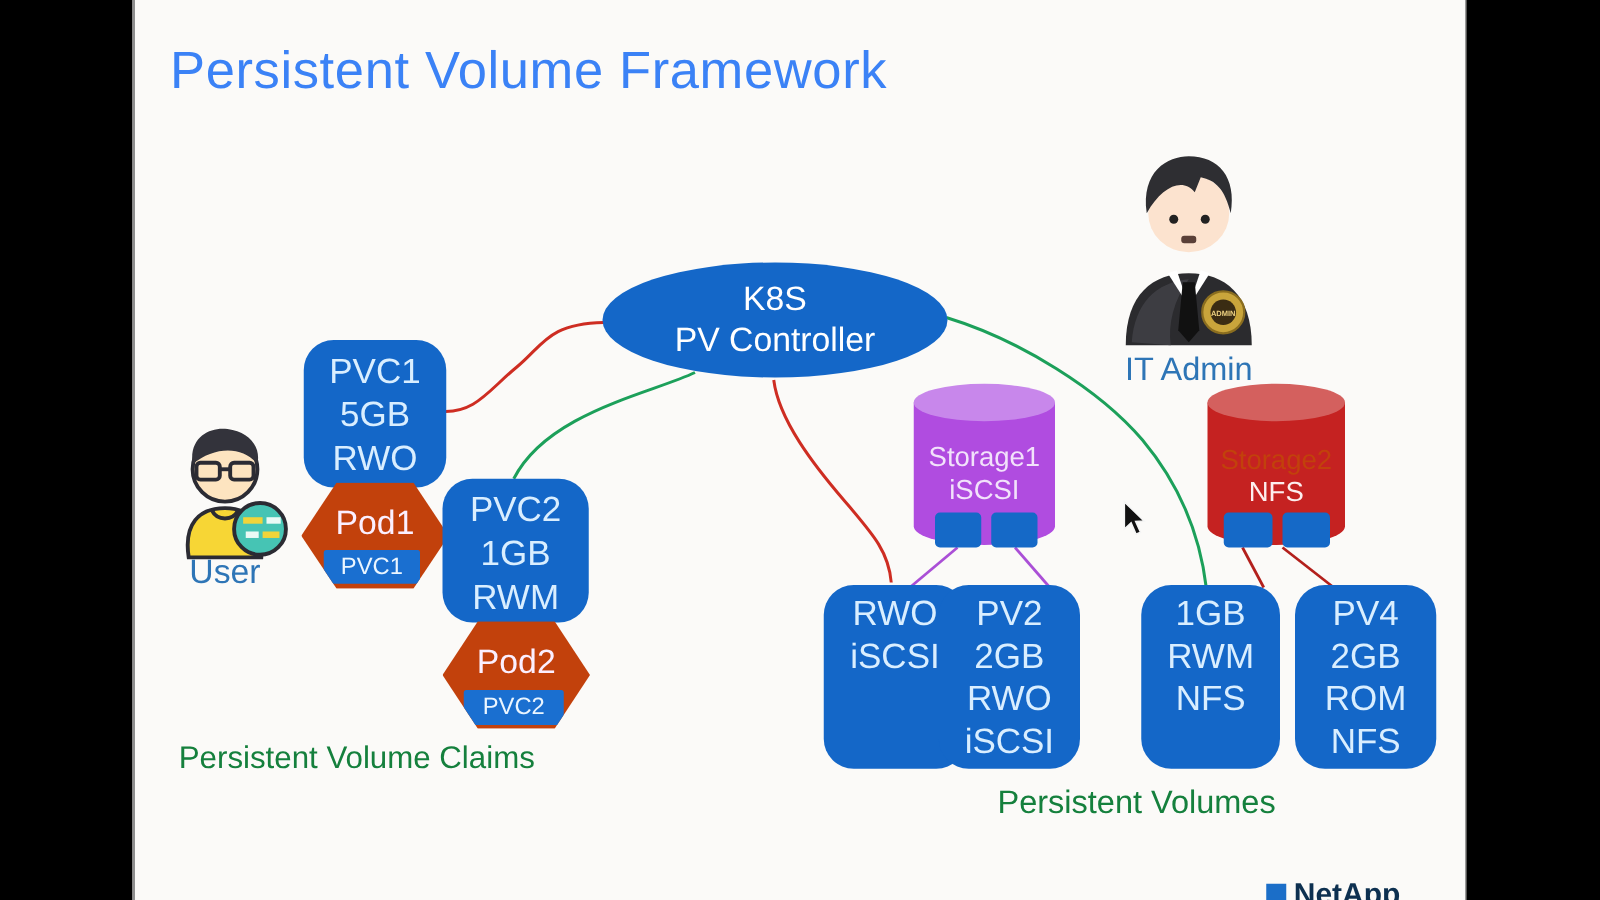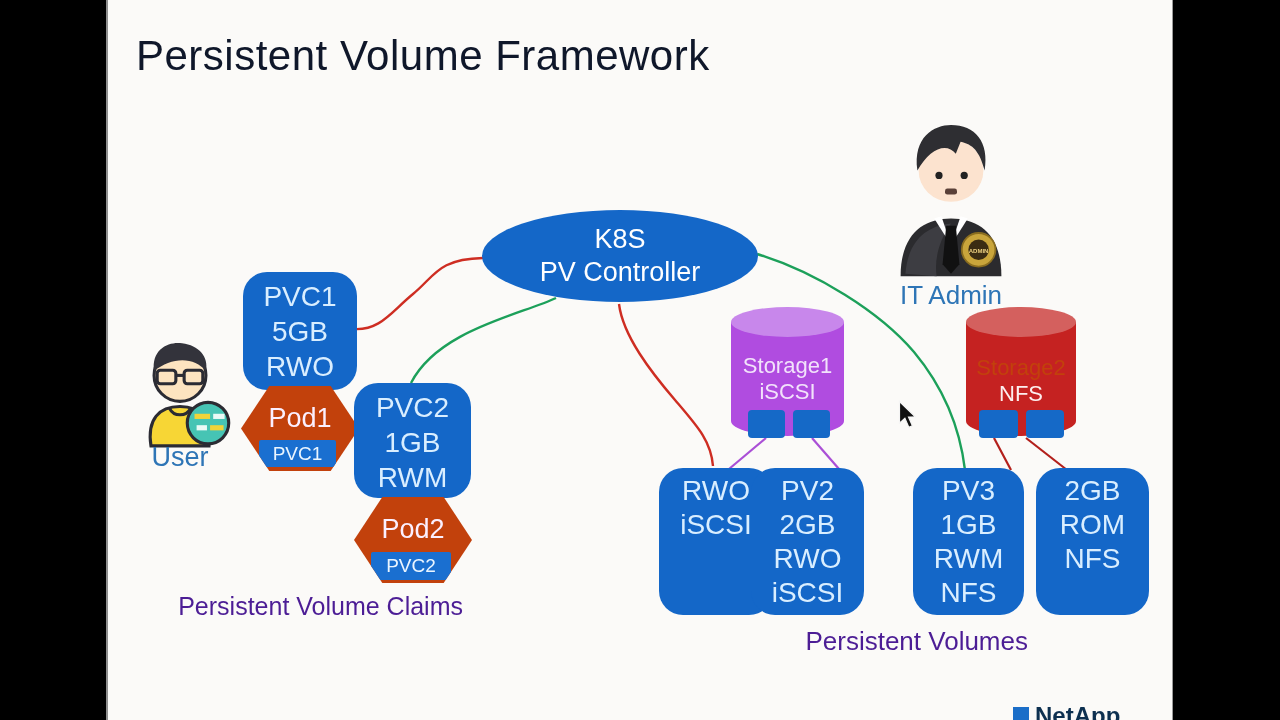--- a/index.html
+++ b/index.html
@@ -3,37 +3,37 @@
 <meta charset="utf-8">
 <style>
   * { margin:0; padding:0; box-sizing:border-box; }
   html,body { width:1280px; height:720px; background:#000; overflow:hidden;
               font-family:"Liberation Sans", sans-serif; }
   .stage { position:relative; width:1280px; height:720px; background:#000; }
   .slide { position:absolute; left:106px; top:0; width:1067px; height:720px;
            background:#fbfaf8; border-left:2px solid #8f8f8f; border-right:1px solid #9a9a9a;
            overflow:hidden; }
   .abs { position:absolute; }
-  .title { left:28px; top:32px; font-size:42px; color:#0f172a; letter-spacing:.5px; }
+  .title { left:28px; top:32px; font-size:42px; color:#3b82f6; letter-spacing:.5px; }
 
   .ellipse { left:374px; top:210px; width:276px; height:92px; background:#1467c8;
              border-radius:50%; color:#fff; text-align:center; font-size:27px;
              display:flex; flex-direction:column; justify-content:center; line-height:33px; }
 
   .bluebox { background:#1467c8; border-radius:24px; color:#d9eeff; text-align:center; }
   .pvcbox  { font-size:28px; line-height:35px; padding-top:7px; }
   .pvbox   { font-size:28px; line-height:34px; padding-top:6px; }
 
   .hex { background:#c2410c; color:#fbefff; text-align:center;
          clip-path:polygon(0 50%, 24% 0, 76% 0, 100% 50%, 76% 100%, 24% 100%); }
   .hexname { font-size:27px; margin-top:17px; }
   .chip { position:absolute; background:#1a6fd0; color:#eaf5ff; font-size:19px;
           text-align:center; line-height:27px; border-radius:2px; }
 
-  .caption { color:#4c1d95; font-size:25px; text-align:right; }
+  .caption { color:#15803d; font-size:25px; text-align:left; }
   .actorlabel { color:#2e75b6; font-size:26px; text-align:center; }
 
   .cyl-text { position:absolute; width:100%; text-align:center; font-size:22px; }
   .port { position:absolute; background:#1569c7; border-radius:4px; }
 
   svg.overlay { position:absolute; left:0; top:0; width:1067px; height:720px;
                 pointer-events:none; }
   .logo-square { left:905px; top:707px; width:16px; height:16px; background:#1b6ec8; }
   .logo-text { left:927px; top:702px; font-size:24px; font-weight:bold; color:#0d3050; }
 </style>
@@ -144,26 +144,26 @@
       <div>RWO</div>
       <div>iSCSI</div>
     </div>
     <div class="abs bluebox pvbox" style="left:643px; top:468px; width:113px; height:147px;">
       <div>PV2</div>
       <div>2GB</div>
       <div>RWO</div>
       <div>iSCSI</div>
     </div>
     <div class="abs bluebox pvbox" style="left:805px; top:468px; width:111px; height:147px;">
-      <div>PV3</div>
       <div>1GB</div>
       <div>RWM</div>
       <div>NFS</div>
     </div>
     <div class="abs bluebox pvbox" style="left:928px; top:468px; width:113px; height:147px;">
+      <div>PV4</div>
       <div>2GB</div>
       <div>ROM</div>
       <div>NFS</div>
     </div>
 
     <div class="abs caption" style="left:690px; top:626px; width:230px; font-size:26px;">Persistent Volumes</div>
 
     <svg class="abs" style="left:788px; top:400px;" width="22" height="30" viewBox="0 0 12 20">
       <path d="M1 1 L1 15.5 L4.6 12.2 L7.2 18.2 L9.6 17.2 L7 11.4 L11.5 11.2 Z" fill="#111" stroke="#f5f5f5" stroke-width="0.8"></path>
     </svg>

